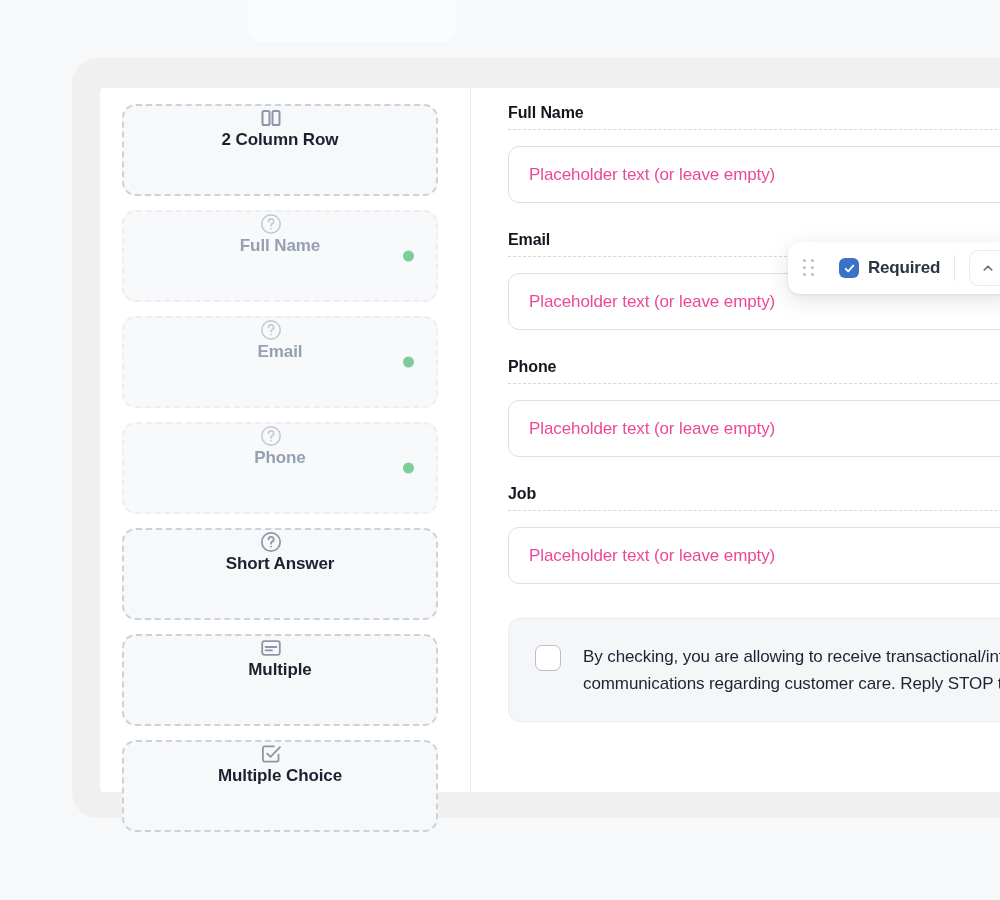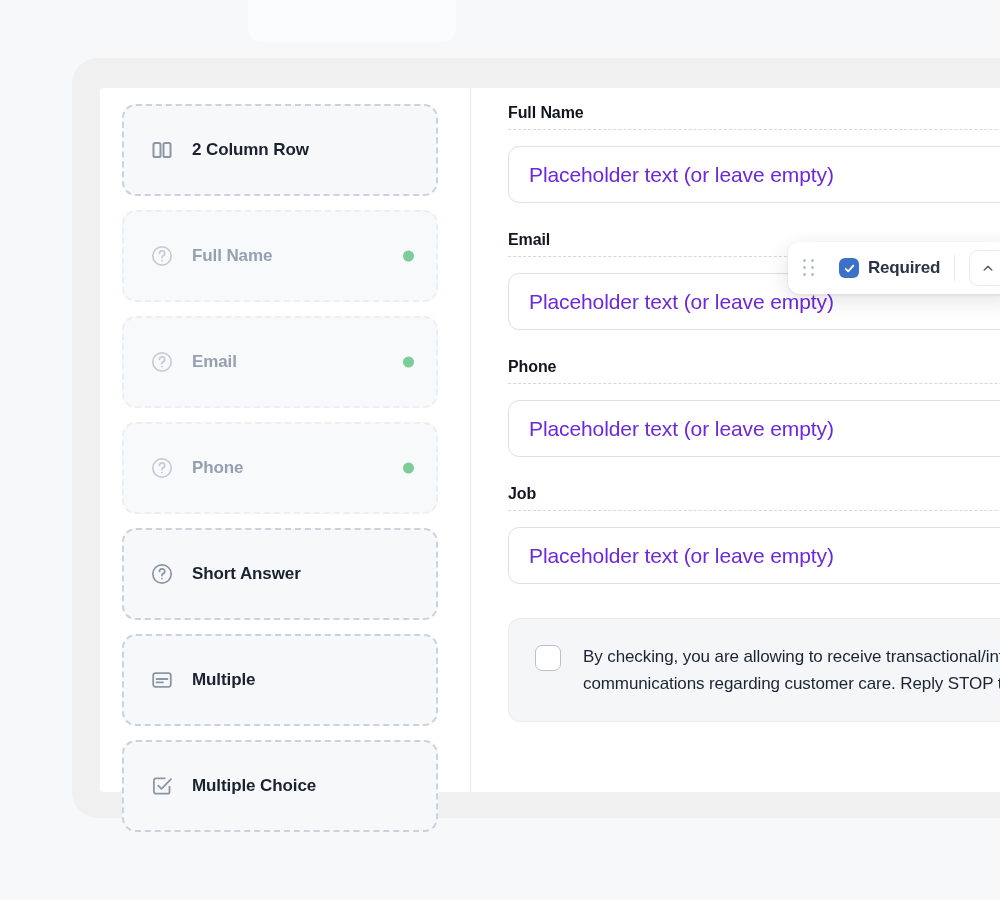--- a/index.html
+++ b/index.html
@@ -72,20 +72,21 @@
     position: relative;
     height: 92px;
     border-radius: 14px;
     background: #f7f8fa;
     border: 2px dashed #ccd2dc;
     display: flex;
     align-items: center;
     padding: 0 26px;
     margin-bottom: 14px;
     cursor: pointer;
+    flex-direction: column;
   }
 
   .palette-item.used {
     border: 2px dashed #eceef1;
     background: #f8f9fb;
   }
 
   .palette-item .pi-icon {
     width: 24px;
     height: 24px;
@@ -149,22 +150,22 @@
     border-radius: 11px;
     background: #ffffff;
     display: flex;
     align-items: center;
     padding: 0 20px;
     width: 100%;
     cursor: text;
   }
 
   .field-input .ph {
-    font-size: 21px;
-    color: #6d28d9;
+    font-size: 17px;
+    color: #ec4899;
     letter-spacing: -0.1px;
   }
 
   
   .consent-block {
     margin-top: 34px;
     background: #f5f6f8;
     border: 1px solid #eaecf0;
     border-radius: 12px;
     padding: 24px 22px 24px 26px;

